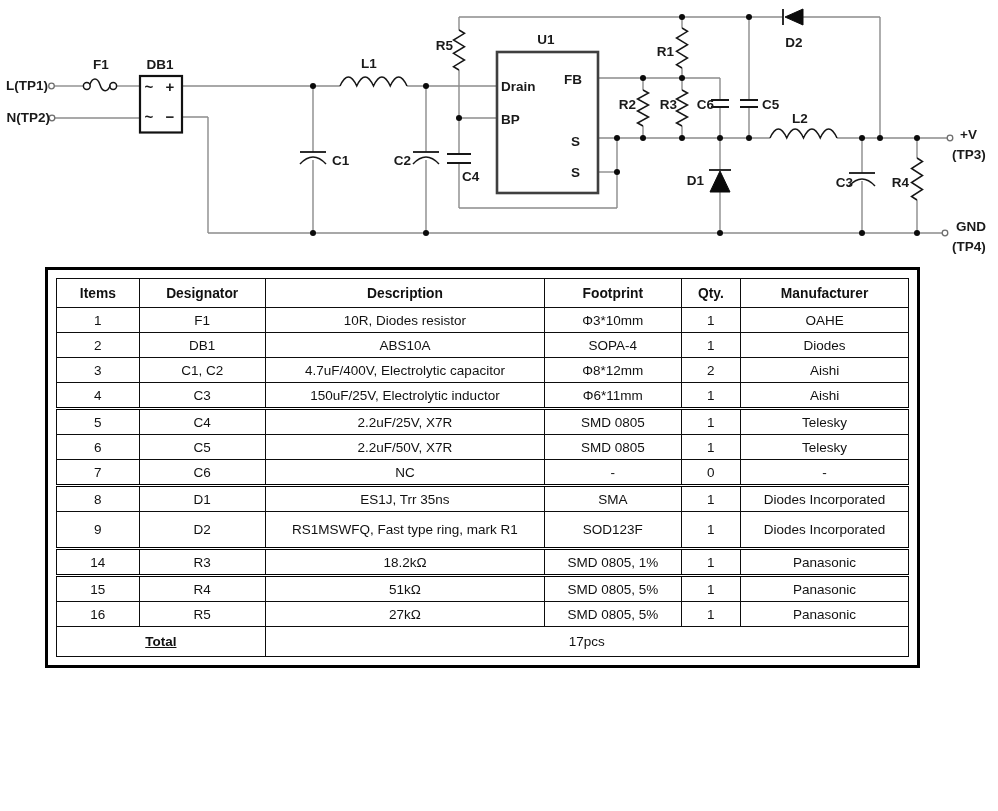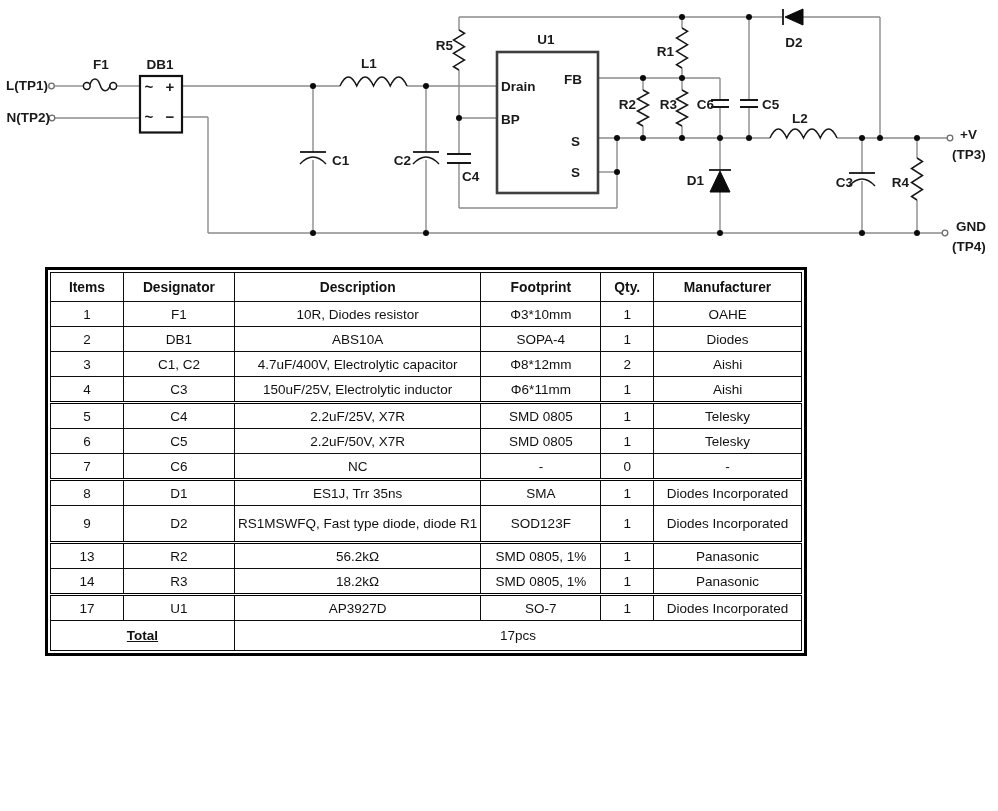--- a/index.html
+++ b/index.html
@@ -13,22 +13,22 @@
   .comp2  { stroke:#161616; stroke-width:1.8; fill:none; }
   .boxln  { stroke:#111;    stroke-width:2.2; fill:#fff; }
   .icbox  { stroke:#3f3f3f; stroke-width:2.6; fill:#fff; }
   .dot    { fill:#0b0b0b; stroke:none; }
   .term   { fill:#fff; stroke:#6e6e6e; stroke-width:1.3; }
   .blk    { fill:#0b0b0b; stroke:#0b0b0b; stroke-width:1; }
   svg.schem text { font-family:"Liberation Sans",sans-serif; font-size:13.5px; font-weight:600; fill:#1a1a1a; }
   svg.schem text.sym { font-size:15px; }
 
   
-  .bom-wrap { position:absolute; left:45px; top:267px; width:762px;
-              border:3px solid #000; padding:2px; box-sizing:border-box; background:#fff; }
+  .bom-wrap { position:absolute; left:45px; top:267px; width:875px;
+              border:3px solid #000; padding:8px; box-sizing:border-box; background:#fff; }
   table.bom { width:100%; border-collapse:collapse; border:1px solid #000; table-layout:fixed; }
   table.bom th, table.bom td { border:1.4px solid #0d0d0d; text-align:center; vertical-align:middle;
               padding:0 2px; color:#111; font-size:13.5px; overflow:hidden; white-space:nowrap; }
   table.bom th { font-size:13.8px; font-weight:bold; height:28px; }
   table.bom tbody td { height:24px; font-weight:normal; }
   table.bom tr.tall td { height:35px; }
   table.bom tr.sep2 td { border-bottom:3px double #000; }
   table.bom tfoot td { height:29px; }
   td.total-label { font-weight:bold;text-decoration:underline; }
 </style>
@@ -280,48 +280,48 @@
             <td>8</td>
             <td>D1</td>
             <td>ES1J, Trr 35ns</td>
             <td>SMA</td>
             <td>1</td>
             <td>Diodes Incorporated</td>
           </tr>
           <tr class="tall sep2">
             <td>9</td>
             <td>D2</td>
-            <td>RS1MSWFQ, Fast type diode, diode R1</td>
+            <td>RS1MSWFQ, Fast type ring, mark R1</td>
             <td>SOD123F</td>
             <td>1</td>
             <td>Diodes Incorporated</td>
-          </tr>
-          <tr>
-            <td>13</td>
-            <td>R2</td>
-            <td>56.2kΩ</td>
-            <td>SMD 0805, 1%</td>
-            <td>1</td>
-            <td>Panasonic</td>
           </tr>
           <tr class="sep2">
             <td>14</td>
             <td>R3</td>
             <td>18.2kΩ</td>
             <td>SMD 0805, 1%</td>
             <td>1</td>
             <td>Panasonic</td>
           </tr>
           <tr>
-            <td>17</td>
-            <td>U1</td>
-            <td>AP3927D</td>
-            <td>SO-7</td>
-            <td>1</td>
-            <td>Diodes Incorporated</td>
+            <td>15</td>
+            <td>R4</td>
+            <td>51kΩ</td>
+            <td>SMD 0805, 5%</td>
+            <td>1</td>
+            <td>Panasonic</td>
+          </tr>
+          <tr>
+            <td>16</td>
+            <td>R5</td>
+            <td>27kΩ</td>
+            <td>SMD 0805, 5%</td>
+            <td>1</td>
+            <td>Panasonic</td>
           </tr>
         </tbody>
       <tfoot>
         <tr>
           <td class="total-label" colspan="2">Total</td>
           <td colspan="4">17pcs</td>
         </tr>
       </tfoot>
     </table>
   </div>

